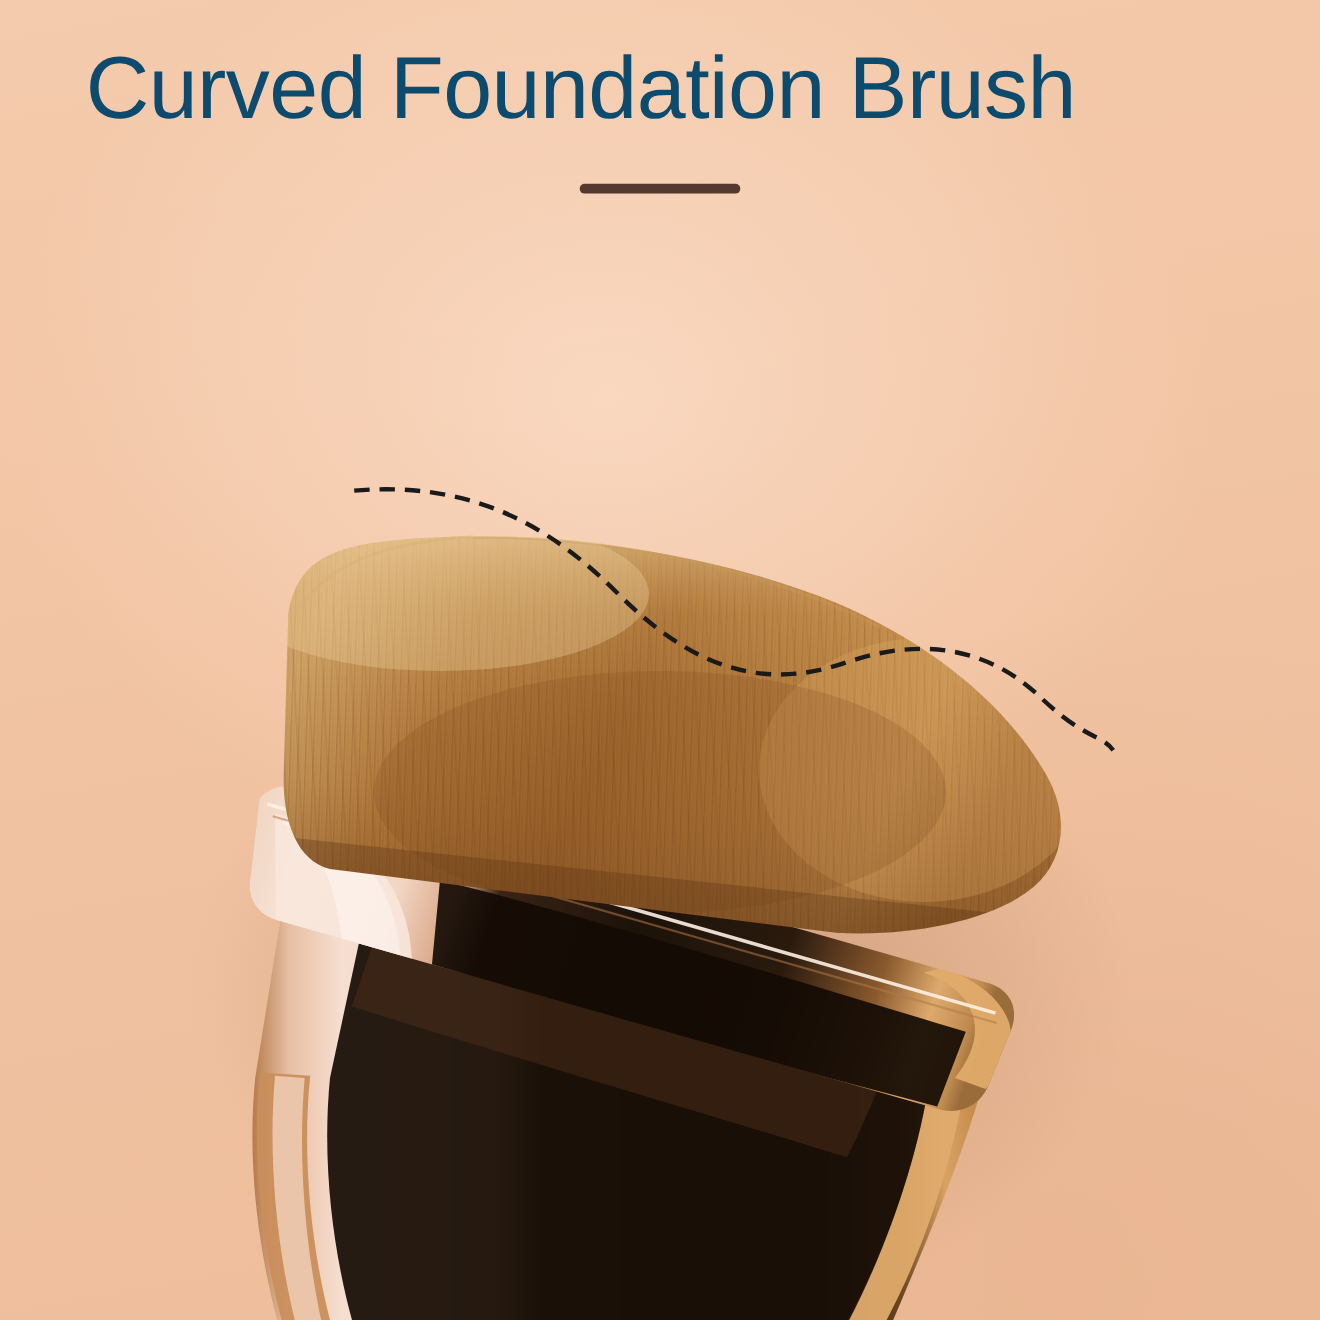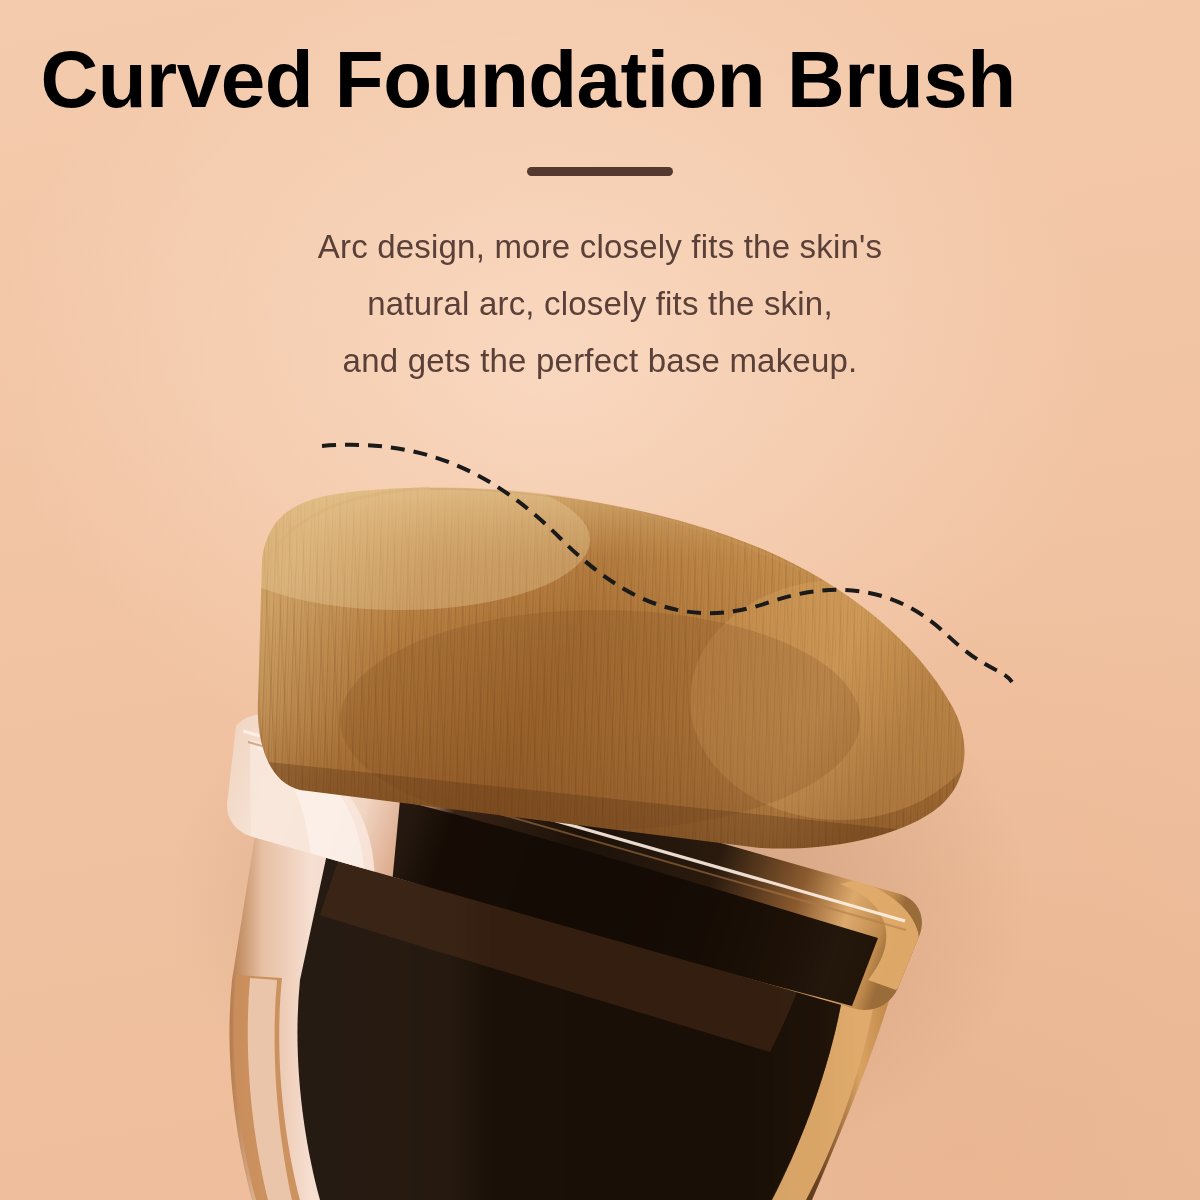--- a/index.html
+++ b/index.html
@@ -35,23 +35,23 @@
 
   
   .headline {
     position: absolute;
     left: 0;
     top: 38px;
     width: 1056px;
     text-align: center;
     font-size: 80px;
     line-height: 1.05;
-    font-weight: 700;
+    font-weight: 400;
     letter-spacing: -0.5px;
-    color: #000000;
+    color: #0c4a6e;
     white-space: nowrap;
   }
 
   .divider {
     position: absolute;
     left: 50%;
     transform: translateX(-50%);
     top: 167px;
     width: 146px;
     height: 9px;
@@ -277,19 +277,14 @@
              C 420,438 492,470 560,538
              C 626,604 690,630 770,602
              C 840,578 900,590 946,634
              C 986,672 1002,668 1012,682" fill="none" stroke="#1a1a1a" stroke-width="4" stroke-linecap="butt" stroke-dasharray="14 9"></path>
   </svg>
 
   <div class="headline">Curved Foundation Brush</div>
 
   <div class="divider"></div>
 
-  <div class="subtitle">
-    <span class="line">Arc design, more closely fits the skin's</span>
-    <span class="line">natural arc, closely fits the skin,</span>
-    <span class="line">and gets the perfect base makeup.</span>
-  </div>
 
 </div>
 
 </body></html>

